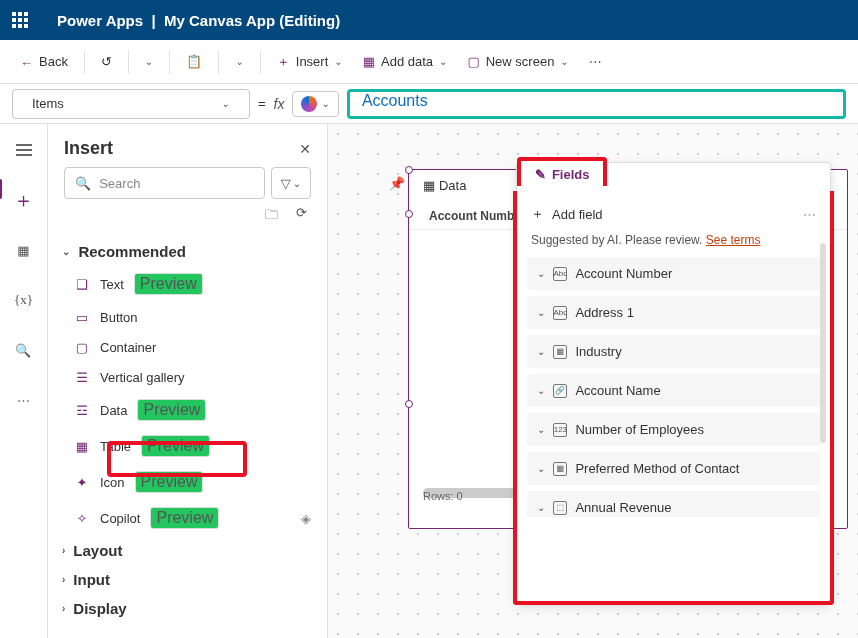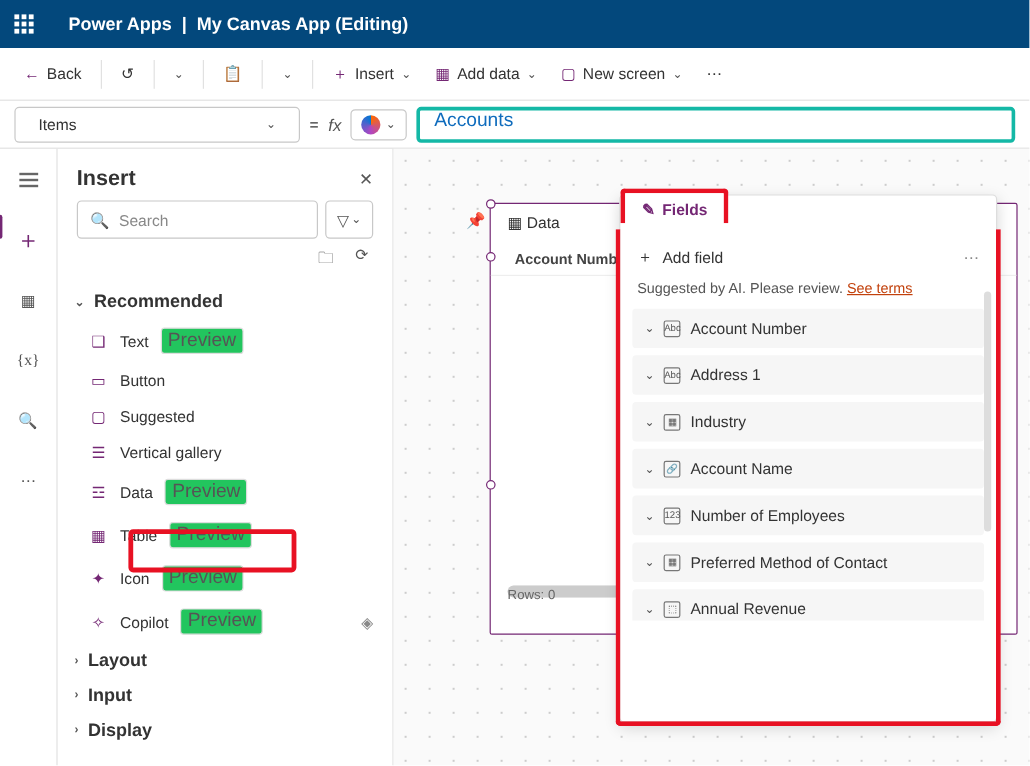--- a/index.html
+++ b/index.html
@@ -194,21 +194,21 @@
         <span class="ico">❑</span>
         <span>Text</span>
         <span class="badge">Preview</span>
       </div>
       <div class="tree-item">
         <span class="ico">▭</span>
         <span>Button</span>
       </div>
       <div class="tree-item">
         <span class="ico">▢</span>
-        <span>Suggested</span>
+        <span>Container</span>
       </div>
       <div class="tree-item">
         <span class="ico">☰</span>
         <span>Vertical gallery</span>
       </div>
       <div class="tree-item">
         <span class="ico">☲</span>
         <span>Data</span>
         <span class="badge">Preview</span>
       </div>

